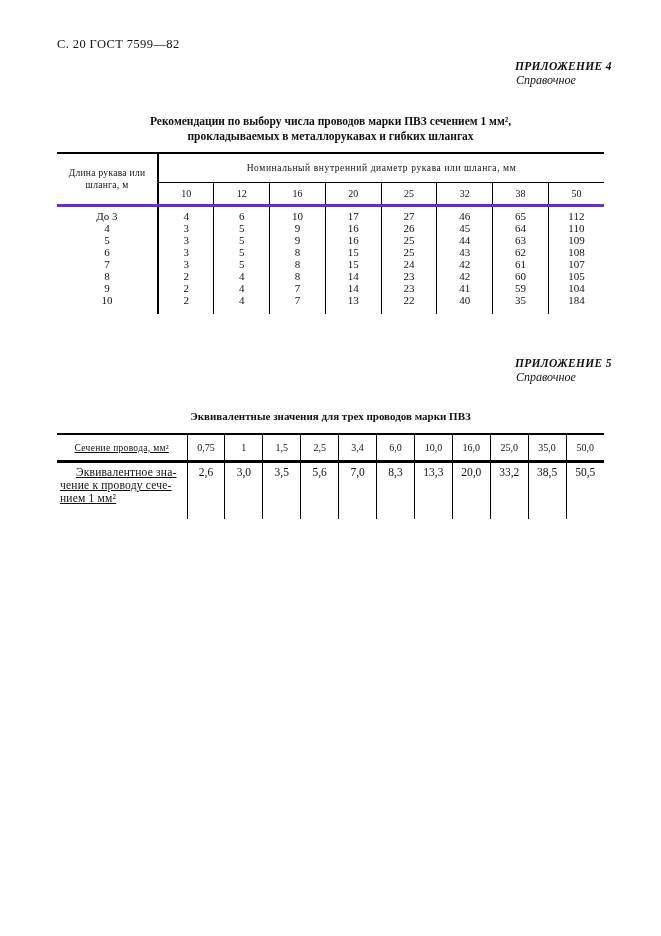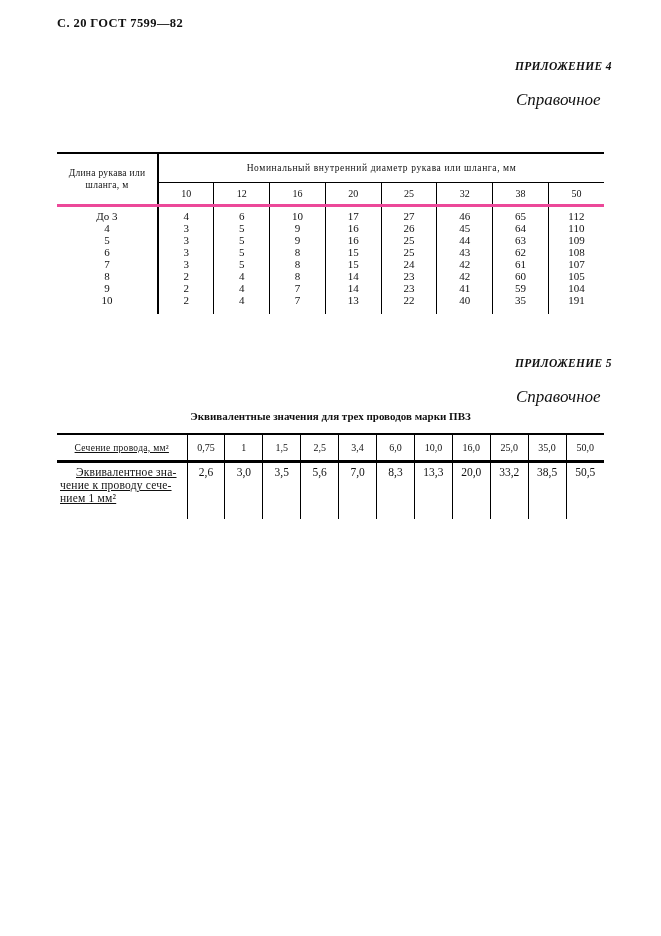--- a/index.html
+++ b/index.html
@@ -11,43 +11,43 @@
     background: #ffffff;
     font-family: "Liberation Serif", "DejaVu Serif", serif;
     color: #111;
     overflow: hidden;
   }
 
   
   .page-header {
     position: absolute;
     left: 57px;
-    top: 16px;
+    top: 37px;
     font-size: 12.5px;
-    font-weight: bold;
+    font-weight: normal;
     letter-spacing: 0.4px;
     white-space: nowrap;
     text-align: center;
   }
 
   
   .appendix-block { position: absolute; left: 515px; width: 130px; }
   .appendix4-block { top: 60px; }
   .appendix5-block { top: 357px; }
   .appendix-label {
     font-style: italic;
     font-weight: bold;
     font-size: 11.5px;
     letter-spacing: 0.3px;
     white-space: nowrap;
   }
   .appendix-sub {
     font-style: italic;
-    font-size: 17px;
-    margin-top: 18px;
+    font-size: 12px;
+    margin-top: 1px;
     padding-left: 1px;
     white-space: nowrap;
   }
 
   
   .table-title {
     position: absolute;
     left: 57px;
     width: 547px;
     text-align: center;
@@ -60,21 +60,21 @@
 
   
   .gost-table {
     position: absolute;
     left: 57px;
     width: 547px;
     border-collapse: collapse;
     table-layout: fixed;
   }
   .table1 { top: 152px; border-top: 2px solid #000; }
-  .table1 thead { border-bottom: 3px solid #ec4899; }
+  .table1 thead { border-bottom: 3px solid #6d28d9; }
   .table1 th, .table1 td { border-left: 1px solid #000; padding: 0; }
   .table1 .first { border-left: none; border-right: 2px solid #000; }
 
   .table1 .corner-head {
     font-size: 9.5px;
     font-weight: normal;
     text-align: center;
     vertical-align: middle;
     letter-spacing: 0.3px;
     line-height: 12px;
@@ -141,20 +141,24 @@
 
 <div class="page">
 
   <div class="page-header">С. 20 ГОСТ 7599—82</div>
 
   <div class="appendix-block appendix4-block">
     <div class="appendix-label">ПРИЛОЖЕНИЕ 4</div>
     <div class="appendix-sub">Справочное</div>
   </div>
 
+  <div class="table-title table1-title">
+    <div>Рекомендации по выбору числа проводов марки ПВЗ сечением 1 мм²,</div>
+    <div>прокладываемых в металлорукавах и гибких шлангах</div>
+  </div>
 
   <table class="gost-table table1">
     <colgroup>
       <col style="width:101px">
       <col span="8">
     </colgroup>
     <thead>
       <tr>
         <th class="first corner-head" rowspan="2">Длина рукава или
 шланга, м</th>
@@ -251,21 +255,21 @@
         </tr>
         <tr>
           <td class="first">10</td>
           <td>2</td>
           <td>4</td>
           <td>7</td>
           <td>13</td>
           <td>22</td>
           <td>40</td>
           <td>35</td>
-          <td>191</td>
+          <td>184</td>
         </tr>
       </tbody>
   </table>
 
   <div class="appendix-block appendix5-block">
     <div class="appendix-label">ПРИЛОЖЕНИЕ 5</div>
     <div class="appendix-sub">Справочное</div>
   </div>
 
   <div class="table-title table2-title">Эквивалентные значения для трех проводов марки ПВЗ</div>

